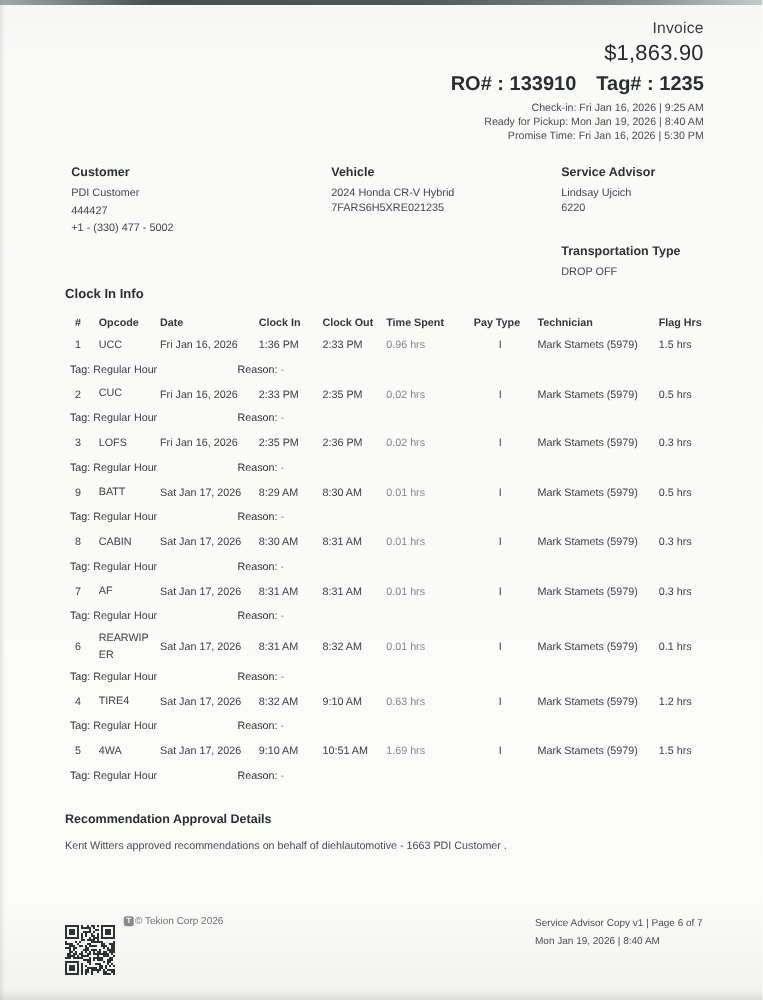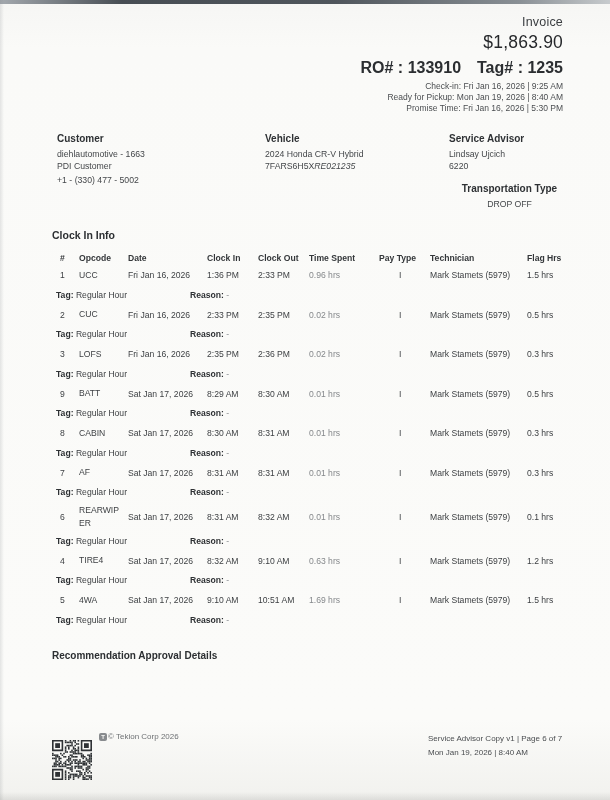--- a/index.html
+++ b/index.html
@@ -24,36 +24,36 @@
   .ro{position:absolute;top:59px;right:47px;text-align:right;}
   .ro-line{font-size:16px;font-weight:700;color:#2b2e31;}
   .ro-line .gap{display:inline-block;width:16px;}
   .ro-sub{margin-top:4px;font-size:8.5px;line-height:10.8px;color:#4b4e51;}
 
   
   .info{position:absolute;top:133px;left:57px;right:40px;display:grid;grid-template-columns:196px 172px 1fr;gap:12px;}
   .sec-h{font-size:10px;font-weight:700;color:#2e3134;margin-bottom:5px;}
   .sec-line{font-size:8.7px;line-height:11.6px;color:#44474a;}
   .mt2{margin-top:2.5px;}
-  .vin-i{font-style:italic;}
-  .sa-block2{margin-top:11px;text-align:center;}
+  .vin-i{}
+  .sa-block2{margin-top:24px;}
 
   
   .clockin{position:absolute;top:229px;left:52px;width:512px;}
   .ci-title{font-size:10.5px;font-weight:700;color:#2c2f32;}
   .thead,.data-row{display:grid;grid-template-columns:27px 49px 79px 51px 51px 70px 51px 97px 1fr;align-items:center;}
   .thead{margin-top:10px;height:13px;font-size:8.6px;font-weight:700;color:#34373a;}
   .data-row{padding:3px 0;min-height:16px;font-size:8.6px;color:#3c3f42;}
   .c-num{padding-left:8px;}
   .c-opcode{padding-right:9px;word-break:break-all;line-height:12.5px;}
   .c-spent{color:#85888b;}
   .c-pay{padding-left:20px;}
   .tag-row{height:17.5px;display:flex;align-items:center;font-size:8.6px;color:#3c3f42;padding-left:4px;}
   .tag-pair{display:inline-block;width:134px;}
-  .lbl{font-weight:700;color:#2e3134;}
+  .lbl{font-weight:400;color:#2e3134;}
   .dash{color:#8a8d90;}
 
   
   .reco{position:absolute;top:650px;left:52px;right:40px;}
   .reco-h{font-size:10px;font-weight:700;color:#2c2f32;}
   .reco-t{margin-top:10px;font-size:8.6px;color:#4a4d50;}
 
   
   .qr{position:absolute;left:52px;top:740px;width:40px;height:40px;}
   .tek{position:absolute;left:99px;top:732px;display:flex;align-items:center;gap:1px;font-size:8px;color:#6e7174;}
@@ -80,22 +80,22 @@
   <div class="ro-sub">
     <div>Check-in: Fri Jan 16, 2026 | 9:25 AM</div>
     <div>Ready for Pickup: Mon Jan 19, 2026 | 8:40 AM</div>
     <div>Promise Time: Fri Jan 16, 2026 | 5:30 PM</div>
   </div>
 </div>
 
 <div class="info">
   <div>
     <div class="sec-h">Customer</div>
-    <div class="sec-line">diehlautomotive - 1663</div>
     <div class="sec-line">PDI Customer</div>
+    <div class="sec-line mt2">444427</div>
     <div class="sec-line mt2">+1 - (330) 477 - 5002</div>
   </div>
   <div>
     <div class="sec-h">Vehicle</div>
     <div class="sec-line">2024 Honda CR-V Hybrid</div>
     <div class="sec-line"><span>7FARS6H5X</span><span class="vin-i">RE021235</span></div>
   </div>
   <div>
     <div class="sec-h">Service Advisor</div>
     <div class="sec-line">Lindsay Ujcich</div>
@@ -272,20 +272,21 @@
         <div class="tag-row">
           <span class="tag-pair"><span class="lbl">Tag:</span> <span>Regular Hour</span></span>
           <span><span class="lbl">Reason:</span> <span class="dash">-</span></span>
         </div>
       </div>
     </div>
 </div>
 
 <div class="reco">
   <div class="reco-h">Recommendation Approval Details</div>
+  <div class="reco-t">Kent Witters approved recommendations on behalf of diehlautomotive - 1663 PDI Customer .</div>
 </div>
 
 <div class="qr"><svg width="40" height="40" viewBox="0 0 40 40" fill="#2f3235">
       <rect x="12.80" y="0.00" width="1.60" height="1.60"></rect>
       <rect x="17.60" y="0.00" width="1.60" height="1.60"></rect>
       <rect x="20.80" y="0.00" width="1.60" height="1.60"></rect>
       <rect x="22.40" y="0.00" width="1.60" height="1.60"></rect>
       <rect x="25.60" y="0.00" width="1.60" height="1.60"></rect>
       <rect x="12.80" y="1.60" width="1.60" height="1.60"></rect>
       <rect x="14.40" y="1.60" width="1.60" height="1.60"></rect>

